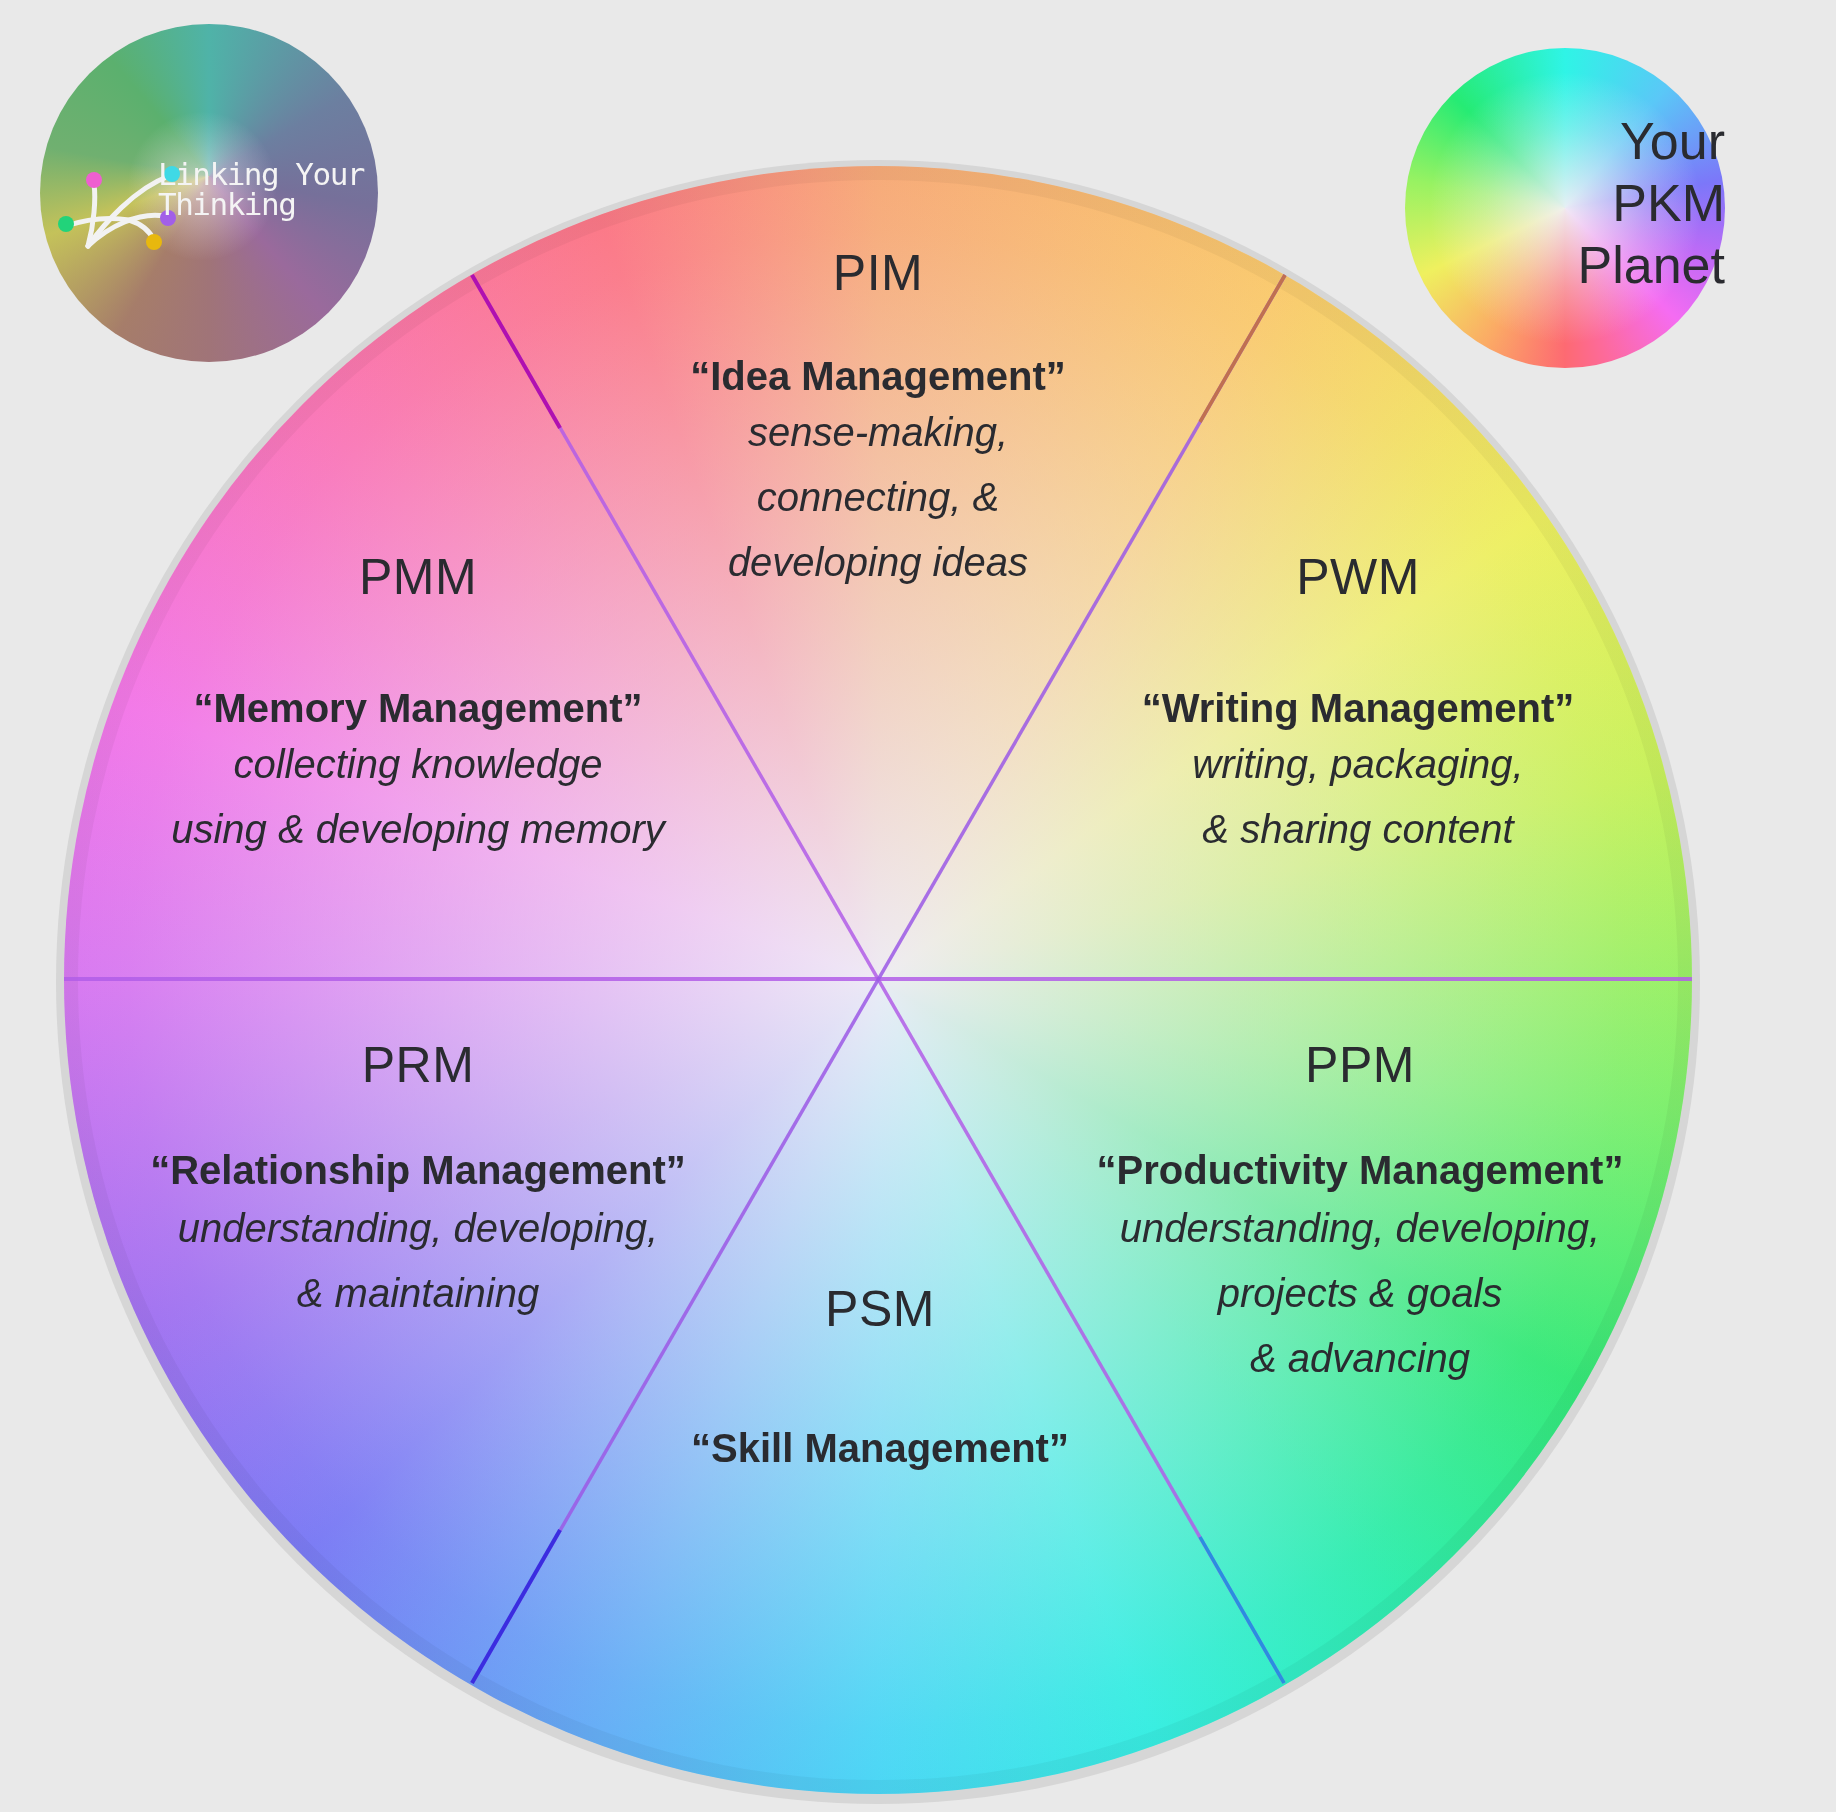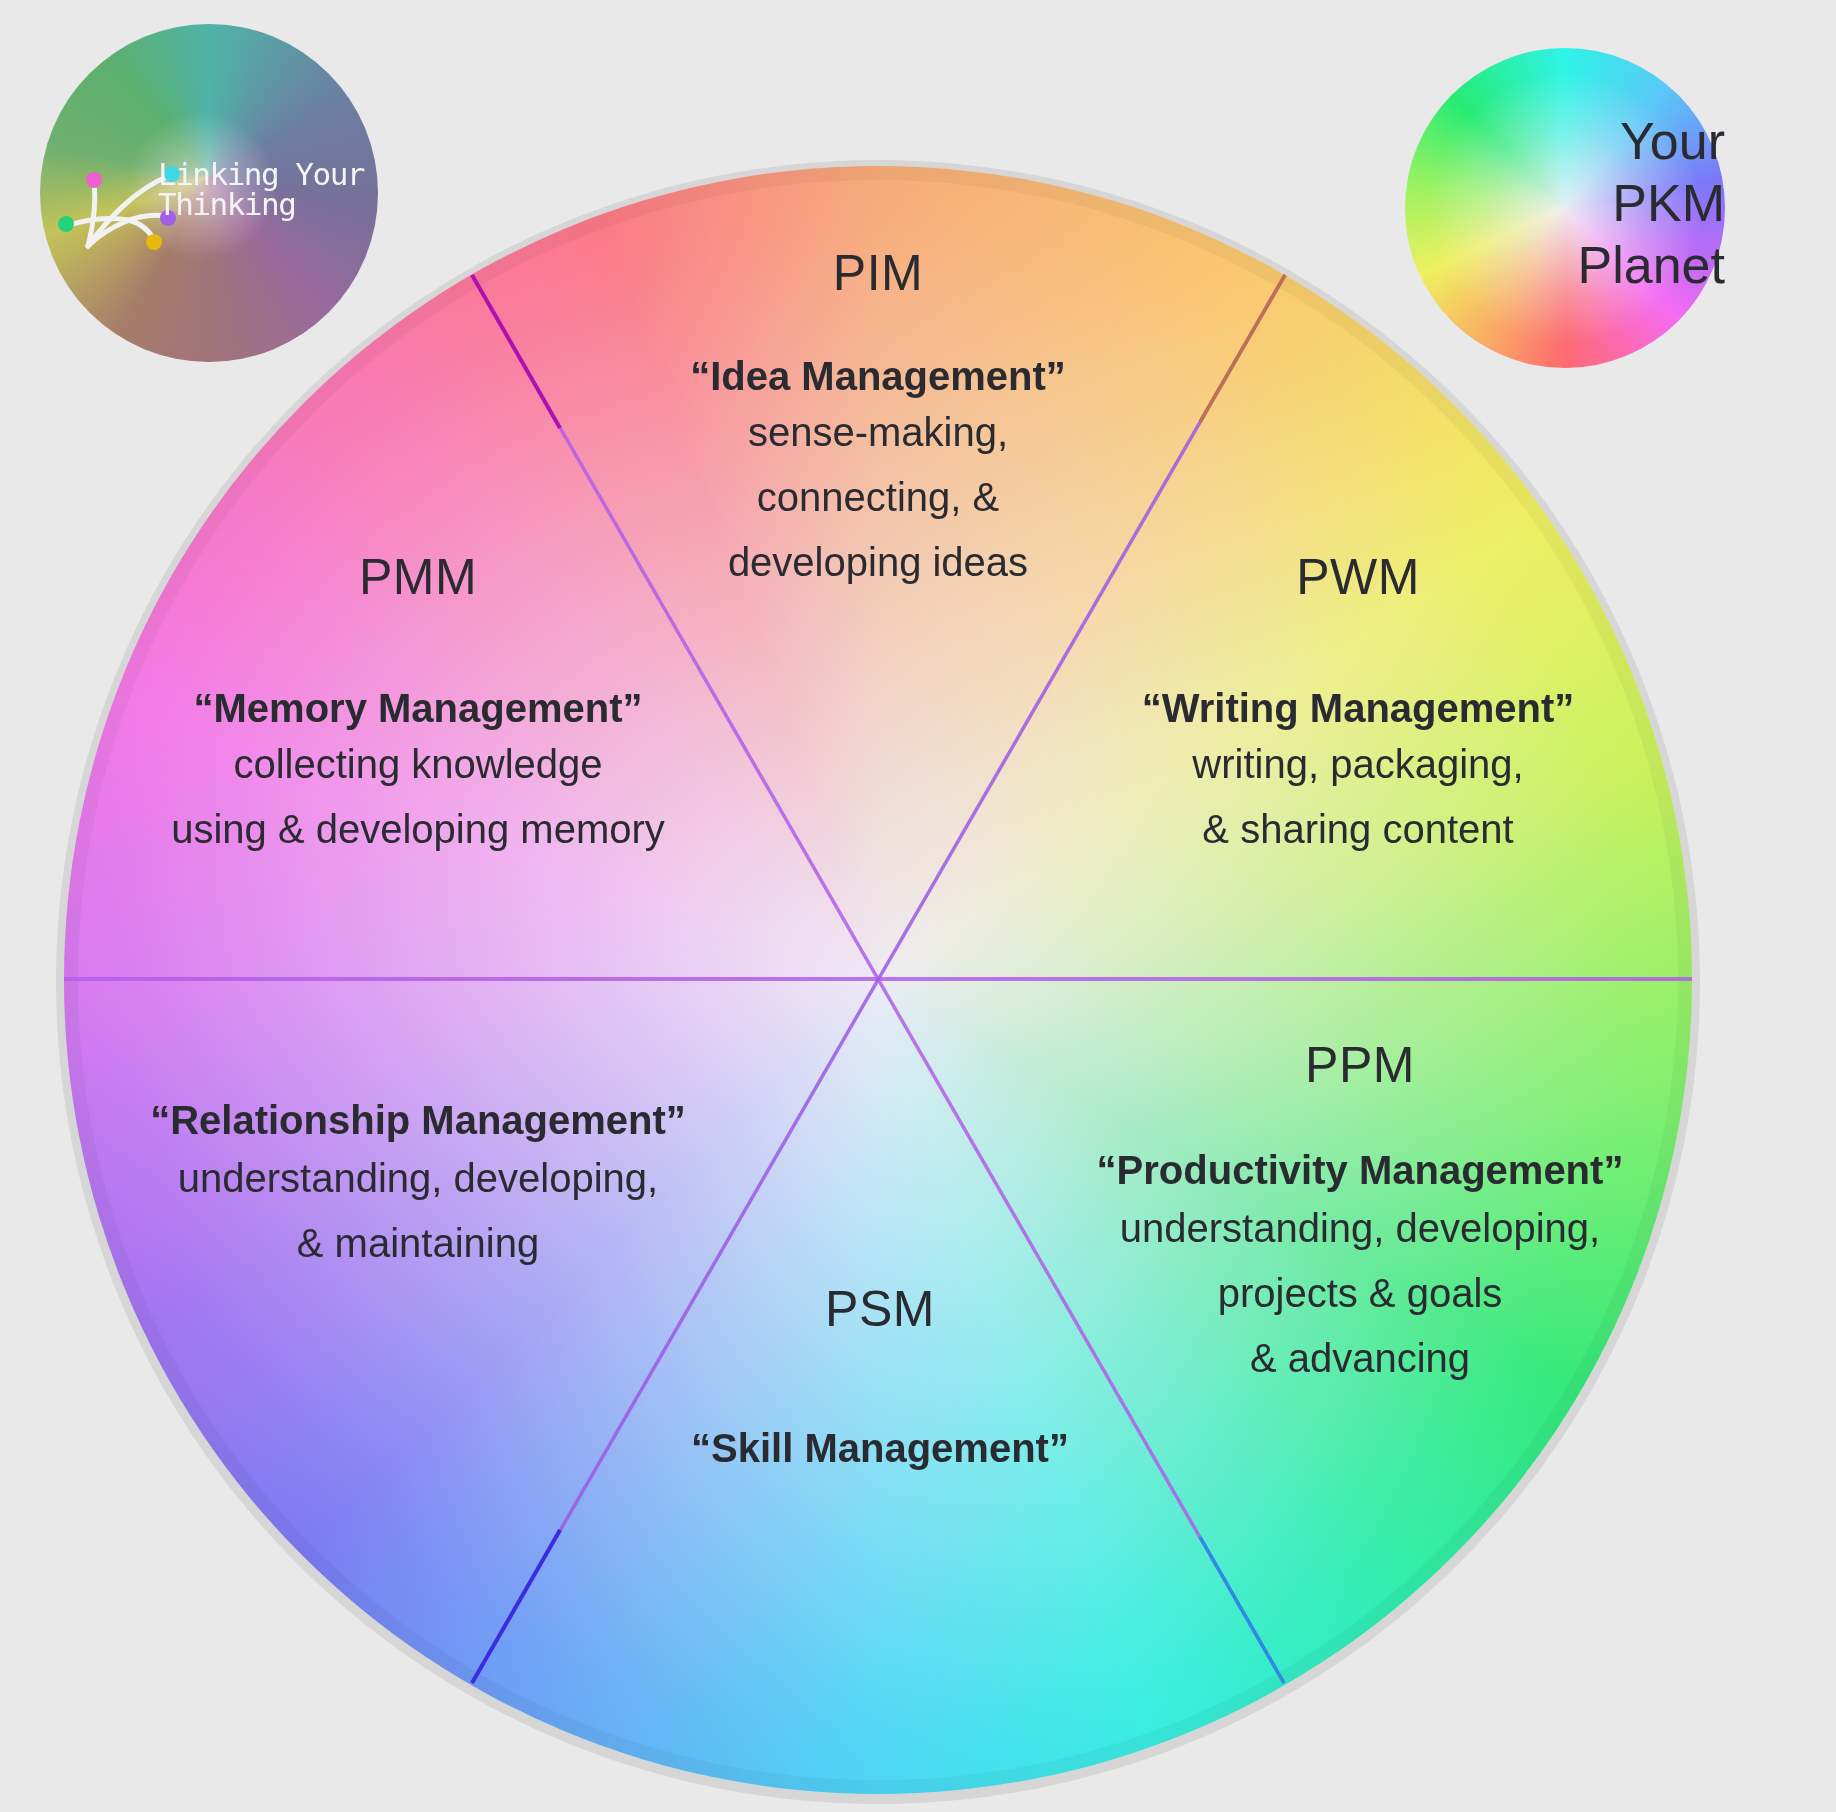--- a/index.html
+++ b/index.html
@@ -34,21 +34,21 @@
   }
   .wheel-lines { position: absolute; left: 0; top: 0; width: 1836px; height: 1812px; pointer-events: none; }
 
   
   .sector {
     position: absolute; text-align: center; transform: translateX(-50%);
     white-space: nowrap;
   }
   .abbr { font-weight: 400; font-size: 50px; line-height: 1; letter-spacing: 0.5px; }
   .title { font-weight: 700; font-size: 40px; line-height: 1.1; }
-  .desc { font-size: 40px; line-height: 65px; }
+  .desc { font-style: italic; font-size: 40px; line-height: 65px; }
 
   
   .lyt-badge {
     position: absolute; left: 40px; top: 24px; width: 338px; height: 338px; border-radius: 50%;
     background:
       radial-gradient(circle at 48% 48%, rgba(240,230,240,0.6) 0%, rgba(240,230,240,0) 30%),
       conic-gradient(from 0deg at 50% 45%,
         #4fb3a8 0deg, #6c7fa0 60deg, #76709a 100deg, #9a6a9c 140deg, #a07478 180deg,
         #a67d6a 210deg, #c4c25a 250deg, #70b070 280deg, #5bb06e 320deg, #4fb3a8 360deg);
     overflow: hidden;
@@ -111,20 +111,21 @@
 <div class="sector" style="left:1358px; top:552px;">
   <div class="abbr">PWM</div>
   <div class="title" style="margin-top:84px;">“Writing Management”</div>
   <div class="desc" style="margin-top:2px;">
     <div>writing, packaging,</div>
     <div>&amp; sharing content</div>
   </div>
 </div>
 
 <div class="sector" style="left:418px; top:1040px;">
+  <div class="abbr">PRM</div>
   <div class="title" style="margin-top:58px;">“Relationship Management”</div>
   <div class="desc" style="margin-top:4px;">
     <div>understanding, developing,</div>
     <div>&amp; maintaining</div>
   </div>
 </div>
 
 <div class="sector" style="left:1360px; top:1040px;">
   <div class="abbr">PPM</div>
   <div class="title" style="margin-top:58px;">“Productivity Management”</div>

